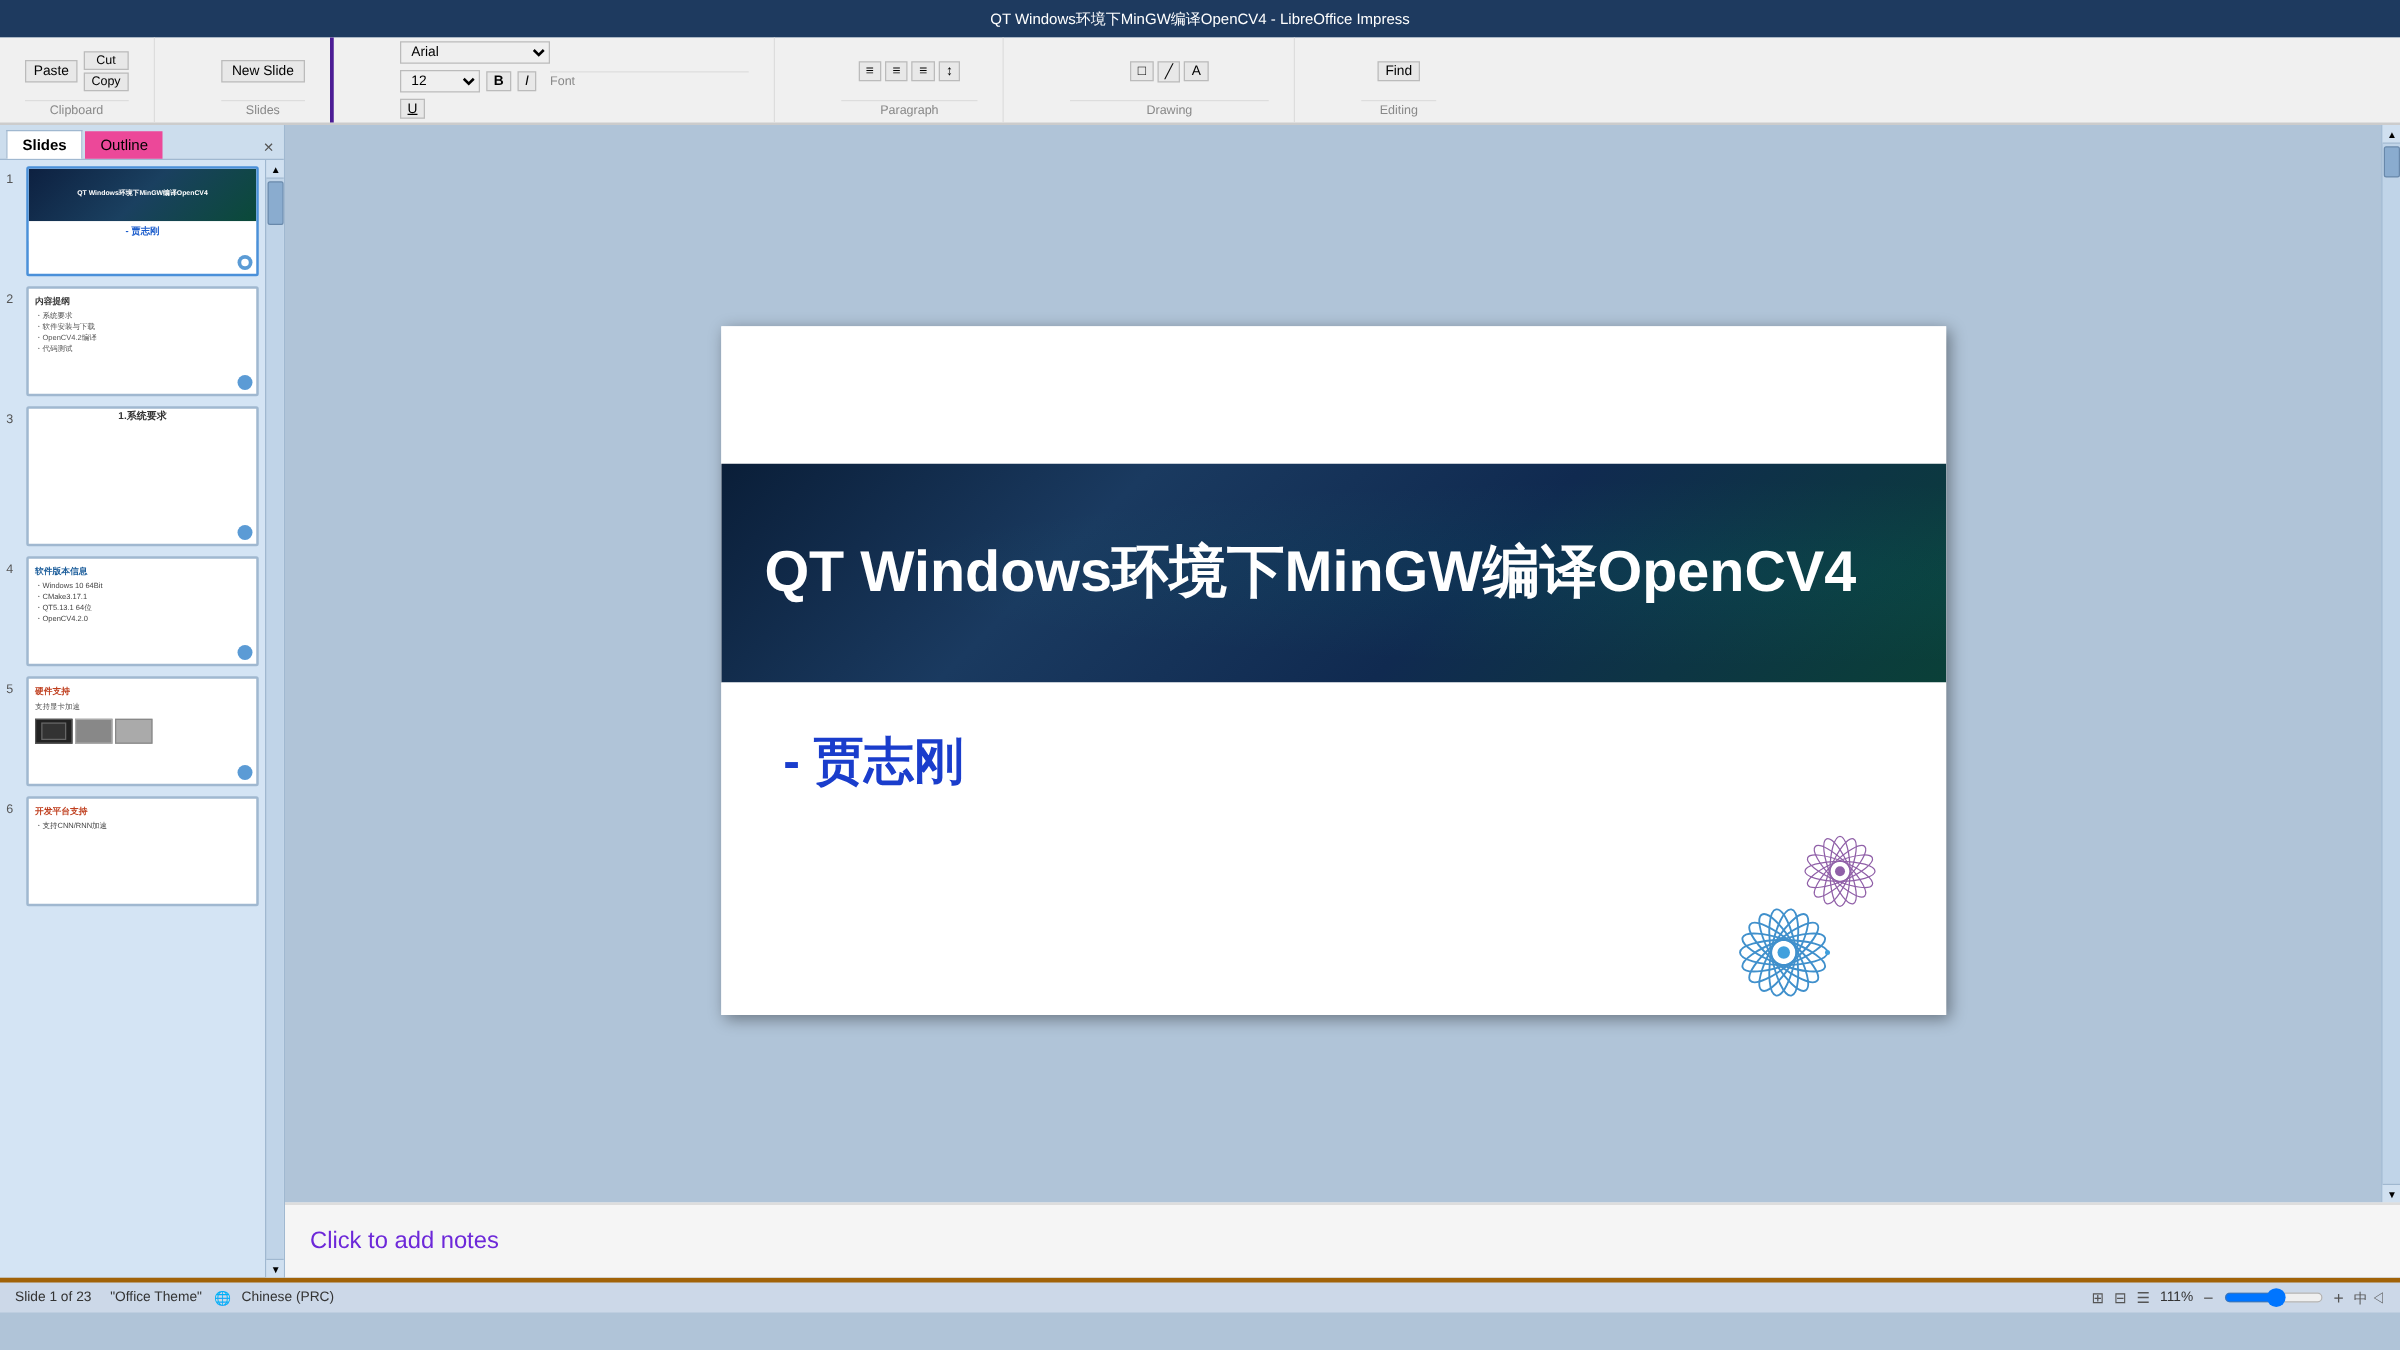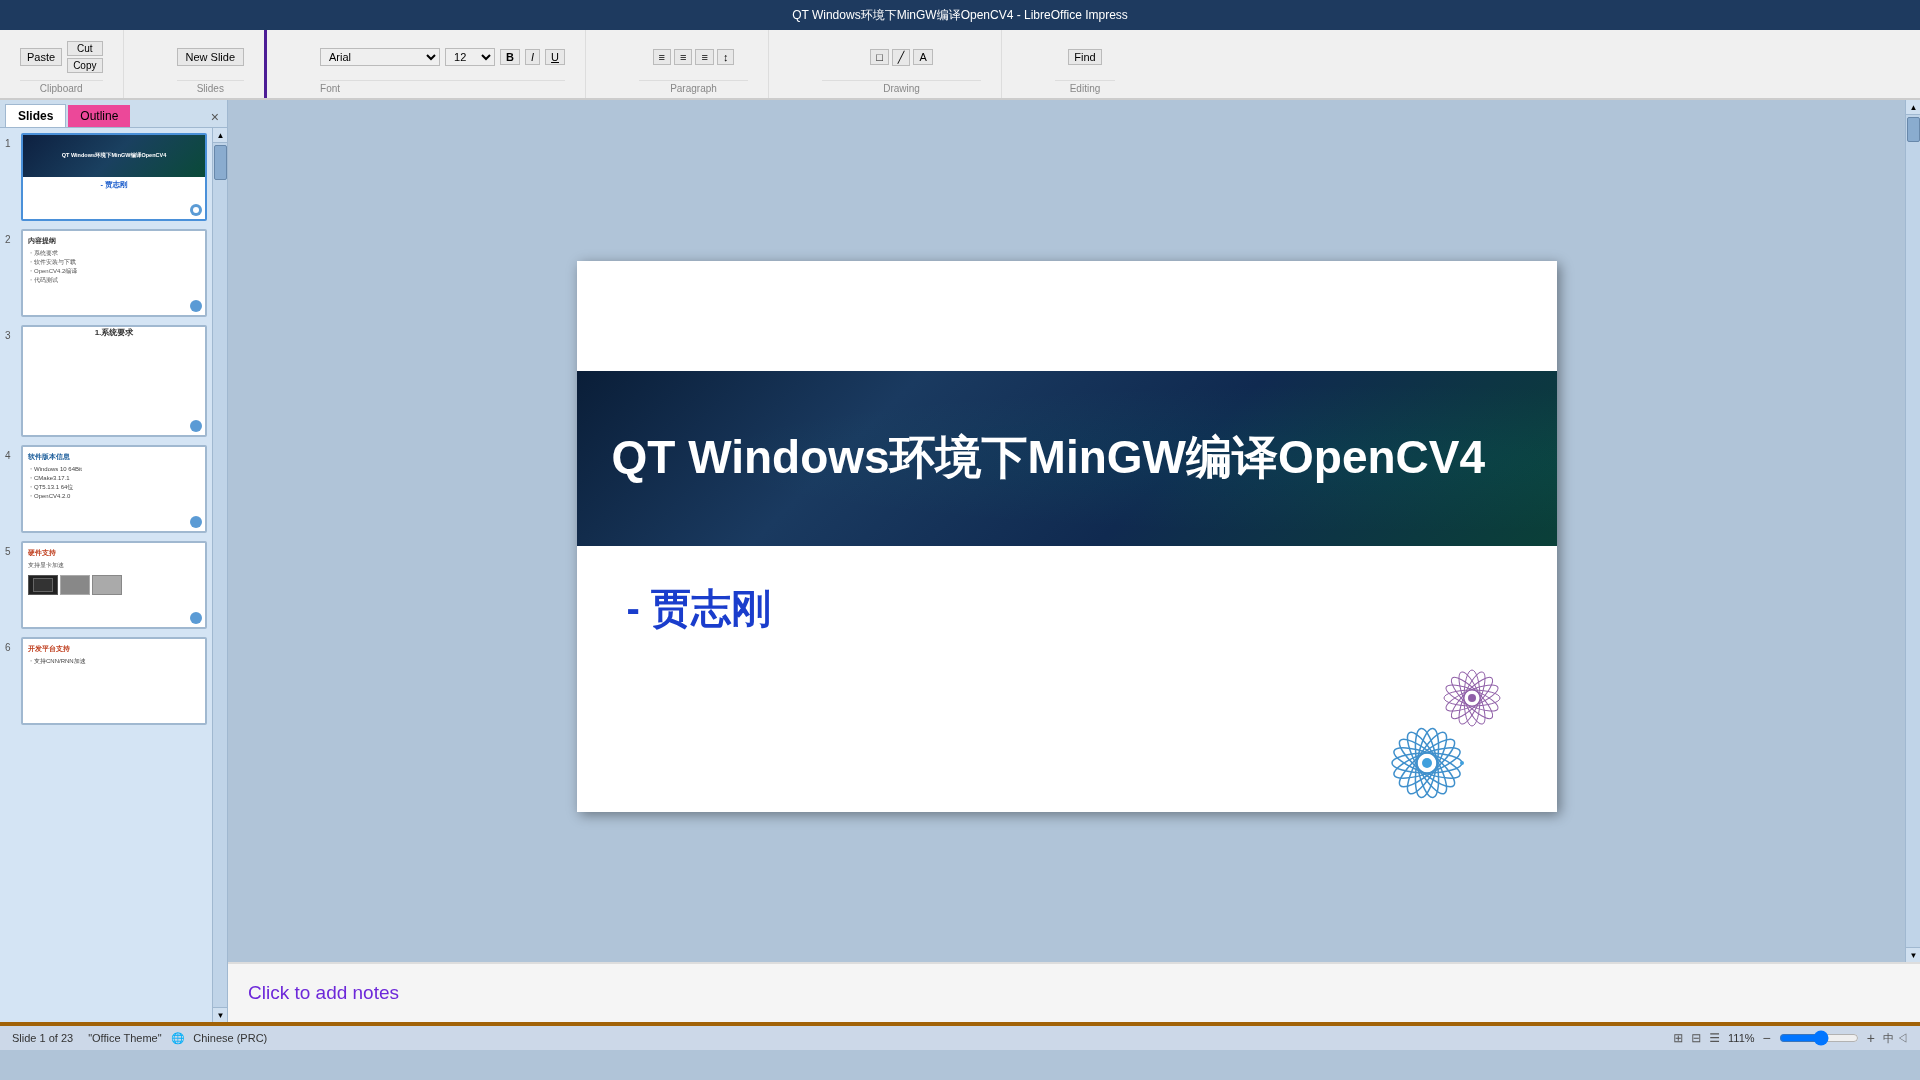--- a/index.html
+++ b/index.html
@@ -29,26 +29,26 @@
       <div style="font-size:10px; color:#888; border-top:1px solid #ddd; width:100%; text-align:center; padding-top:2px;">Clipboard</div>
     </div>
 
     <div style="display:flex; flex-direction:column; align-items:center; justify-content:space-between; padding:4px 20px; border-right:3px solid #4c1d95; min-width:100px;">
       <div style="flex:1; display:flex; align-items:center;">
         <button style="padding:2px 8px; font-size:11px; background:#e8e8e8; border:1px solid #bbb; cursor:pointer;">New Slide</button>
       </div>
       <div style="font-size:10px; color:#888; border-top:1px solid #ddd; width:100%; text-align:center; padding-top:2px;">Slides</div>
     </div>
 
-    <div style="display:flex; flex-direction:column; align-items:center; justify-content:space-between; padding:4px 20px; border-right:1px solid #ddd; min-width:270px;">
+    <div style="display:flex; flex-direction:row; align-items:center; justify-content:space-between; padding:4px 20px; border-right:1px solid #ddd; min-width:270px;">
       <div style="flex:1; display:flex; align-items:center; gap:5px; flex-wrap:wrap;">
         <select style="font-size:11px; padding:1px 4px; border:1px solid #bbb; width:120px;">
           <option>Arial</option>
         </select>
-        <select style="font-size:11px; padding:1px 4px; border:1px solid #bbb; width:50px;">
+        <select style="font-size:11px; padding:1px 4px; border:1px solid #bbb; width:64px;">
           <option>12</option>
         </select>
         <button style="padding:1px 5px; font-size:11px; font-weight:bold; background:#e8e8e8; border:1px solid #bbb; cursor:pointer;">B</button>
         <button style="padding:1px 5px; font-size:11px; font-style:italic; background:#e8e8e8; border:1px solid #bbb; cursor:pointer;">I</button>
         <button style="padding:1px 5px; font-size:11px; text-decoration:underline; background:#e8e8e8; border:1px solid #bbb; cursor:pointer;">U</button>
       </div>
       <div style="font-size:10px; color:#888; border-top:1px solid #ddd; width:100%; text-align:left; padding-top:2px;">Font</div>
     </div>
 
     <div style="display:flex; flex-direction:column; align-items:center; justify-content:space-between; padding:4px 20px; border-right:1px solid #ddd; min-width:150px;">

